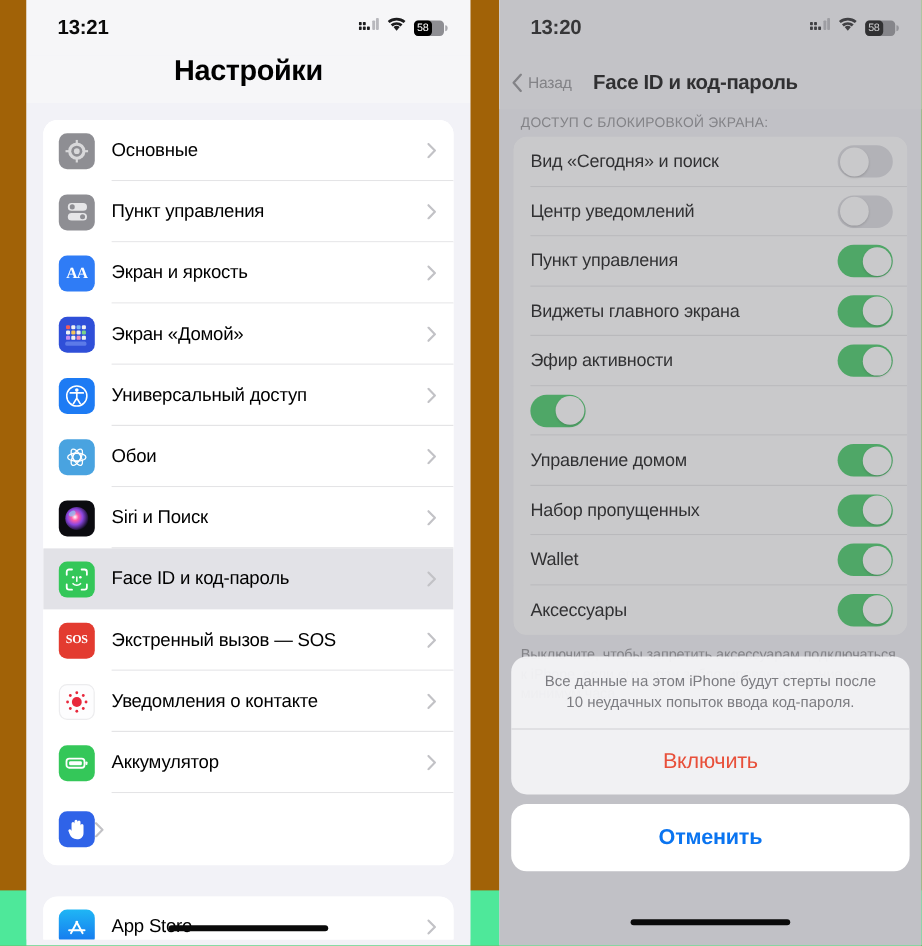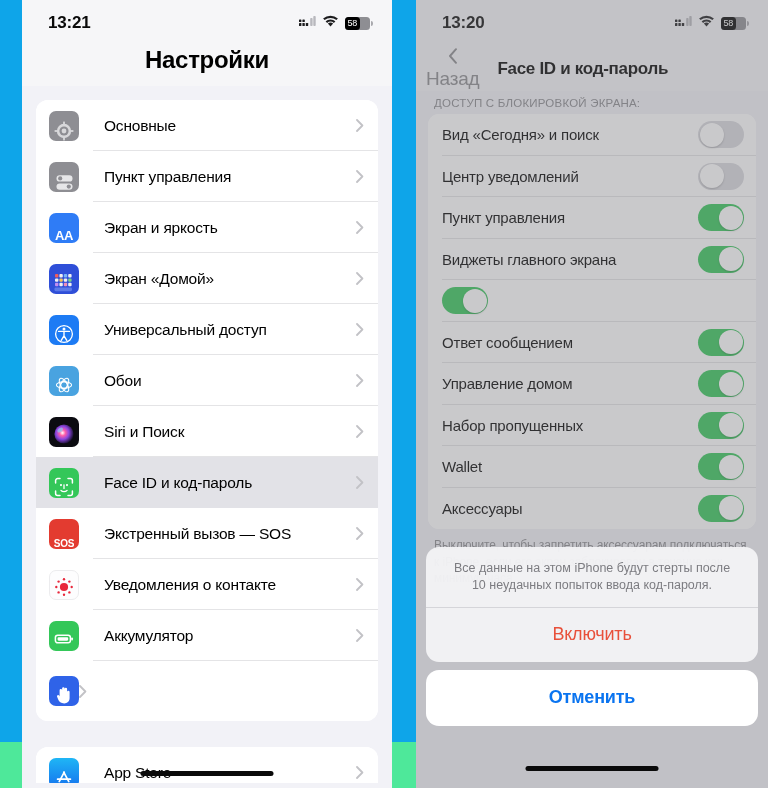--- a/index.html
+++ b/index.html
@@ -6,21 +6,21 @@
   * { box-sizing: border-box; margin: 0; padding: 0; }
   html, body {
     width: 768px; height: 788px;
     background: #4EE89A;
     font-family: "Liberation Sans", "DejaVu Sans", sans-serif;
     overflow: hidden;
   }
   .stage {
     position: relative;
     width: 768px; height: 742px;
-    background: #0ea5e9;
+    background: #a16207;
     display: flex;
   }
 
   
   .phone {
     position: relative;
     height: 788px;
     overflow: hidden;
   }
   .phone-left  { width: 370px; margin-left: 22px; background: #F2F2F7; }
@@ -102,37 +102,38 @@
   }
   .row {
     display: flex;
     align-items: center;
     min-height: 51px;
     padding-left: 13px;
     position: relative;
     background: #FFFFFF;
   }
   .row.selected { background: #E2E2E7; }
-  .row-sep { position: relative; gap: 11px; }
+  .row-sep { position: relative; }
   .row-sep:not(:last-child):after {
     content: "";
     position: absolute;
     left: 57px; right: 0; bottom: 0;
     height: 1px;
     background: #E4E4E6;
   }
   .row.selected:after { background: transparent; }
   .row-icon {
     width: 30px; height: 30px;
     border-radius: 7px;
     flex: 0 0 30px;
     display: flex;
-    align-items: flex-end;
+    align-items: center;
     justify-content: center;
     overflow: hidden;
+    font-family: Liberation Serif, serif;
   }
   .row-label {
     flex: 1;
     font-size: 15.5px;
     color: #000;
     padding-left: 14px;
     padding-right: 10px;
     letter-spacing: -0.2px;
     line-height: 1.25;
   }
@@ -152,23 +153,22 @@
     height: 45px;
     display: flex;
     align-items: center;
     padding-left: 10px;
   }
   .back-btn {
     display: flex;
     align-items: center;
     gap: 4px;
     color: #8A8A8E;
-    font-size: 19px;
+    font-size: 13px;
     letter-spacing: -0.2px;
-    flex-direction: column;
   }
   .nav-title-r {
     font-size: 17px;
     font-weight: bold;
     color: #000;
     margin-left: 18px;
     letter-spacing: -0.3px;
   }
   .sect-header {
     font-size: 11.5px;
@@ -664,27 +664,27 @@
           </div>
 
           <div class="r-row">
             <span class="r-label">Виджеты главного экрана</span>
             <span class="toggle on">
                 <span class="knob"></span>
               </span>
           </div>
 
           <div class="r-row">
+            <span class="r-label">Эфир активности</span>
             <span class="toggle on">
                 <span class="knob"></span>
               </span>
           </div>
 
           <div class="r-row">
-            <span class="r-label">Ответ сообщением</span>
             <span class="toggle on">
                 <span class="knob"></span>
               </span>
           </div>
 
           <div class="r-row">
             <span class="r-label">Управление домом</span>
             <span class="toggle on">
                 <span class="knob"></span>
               </span>

